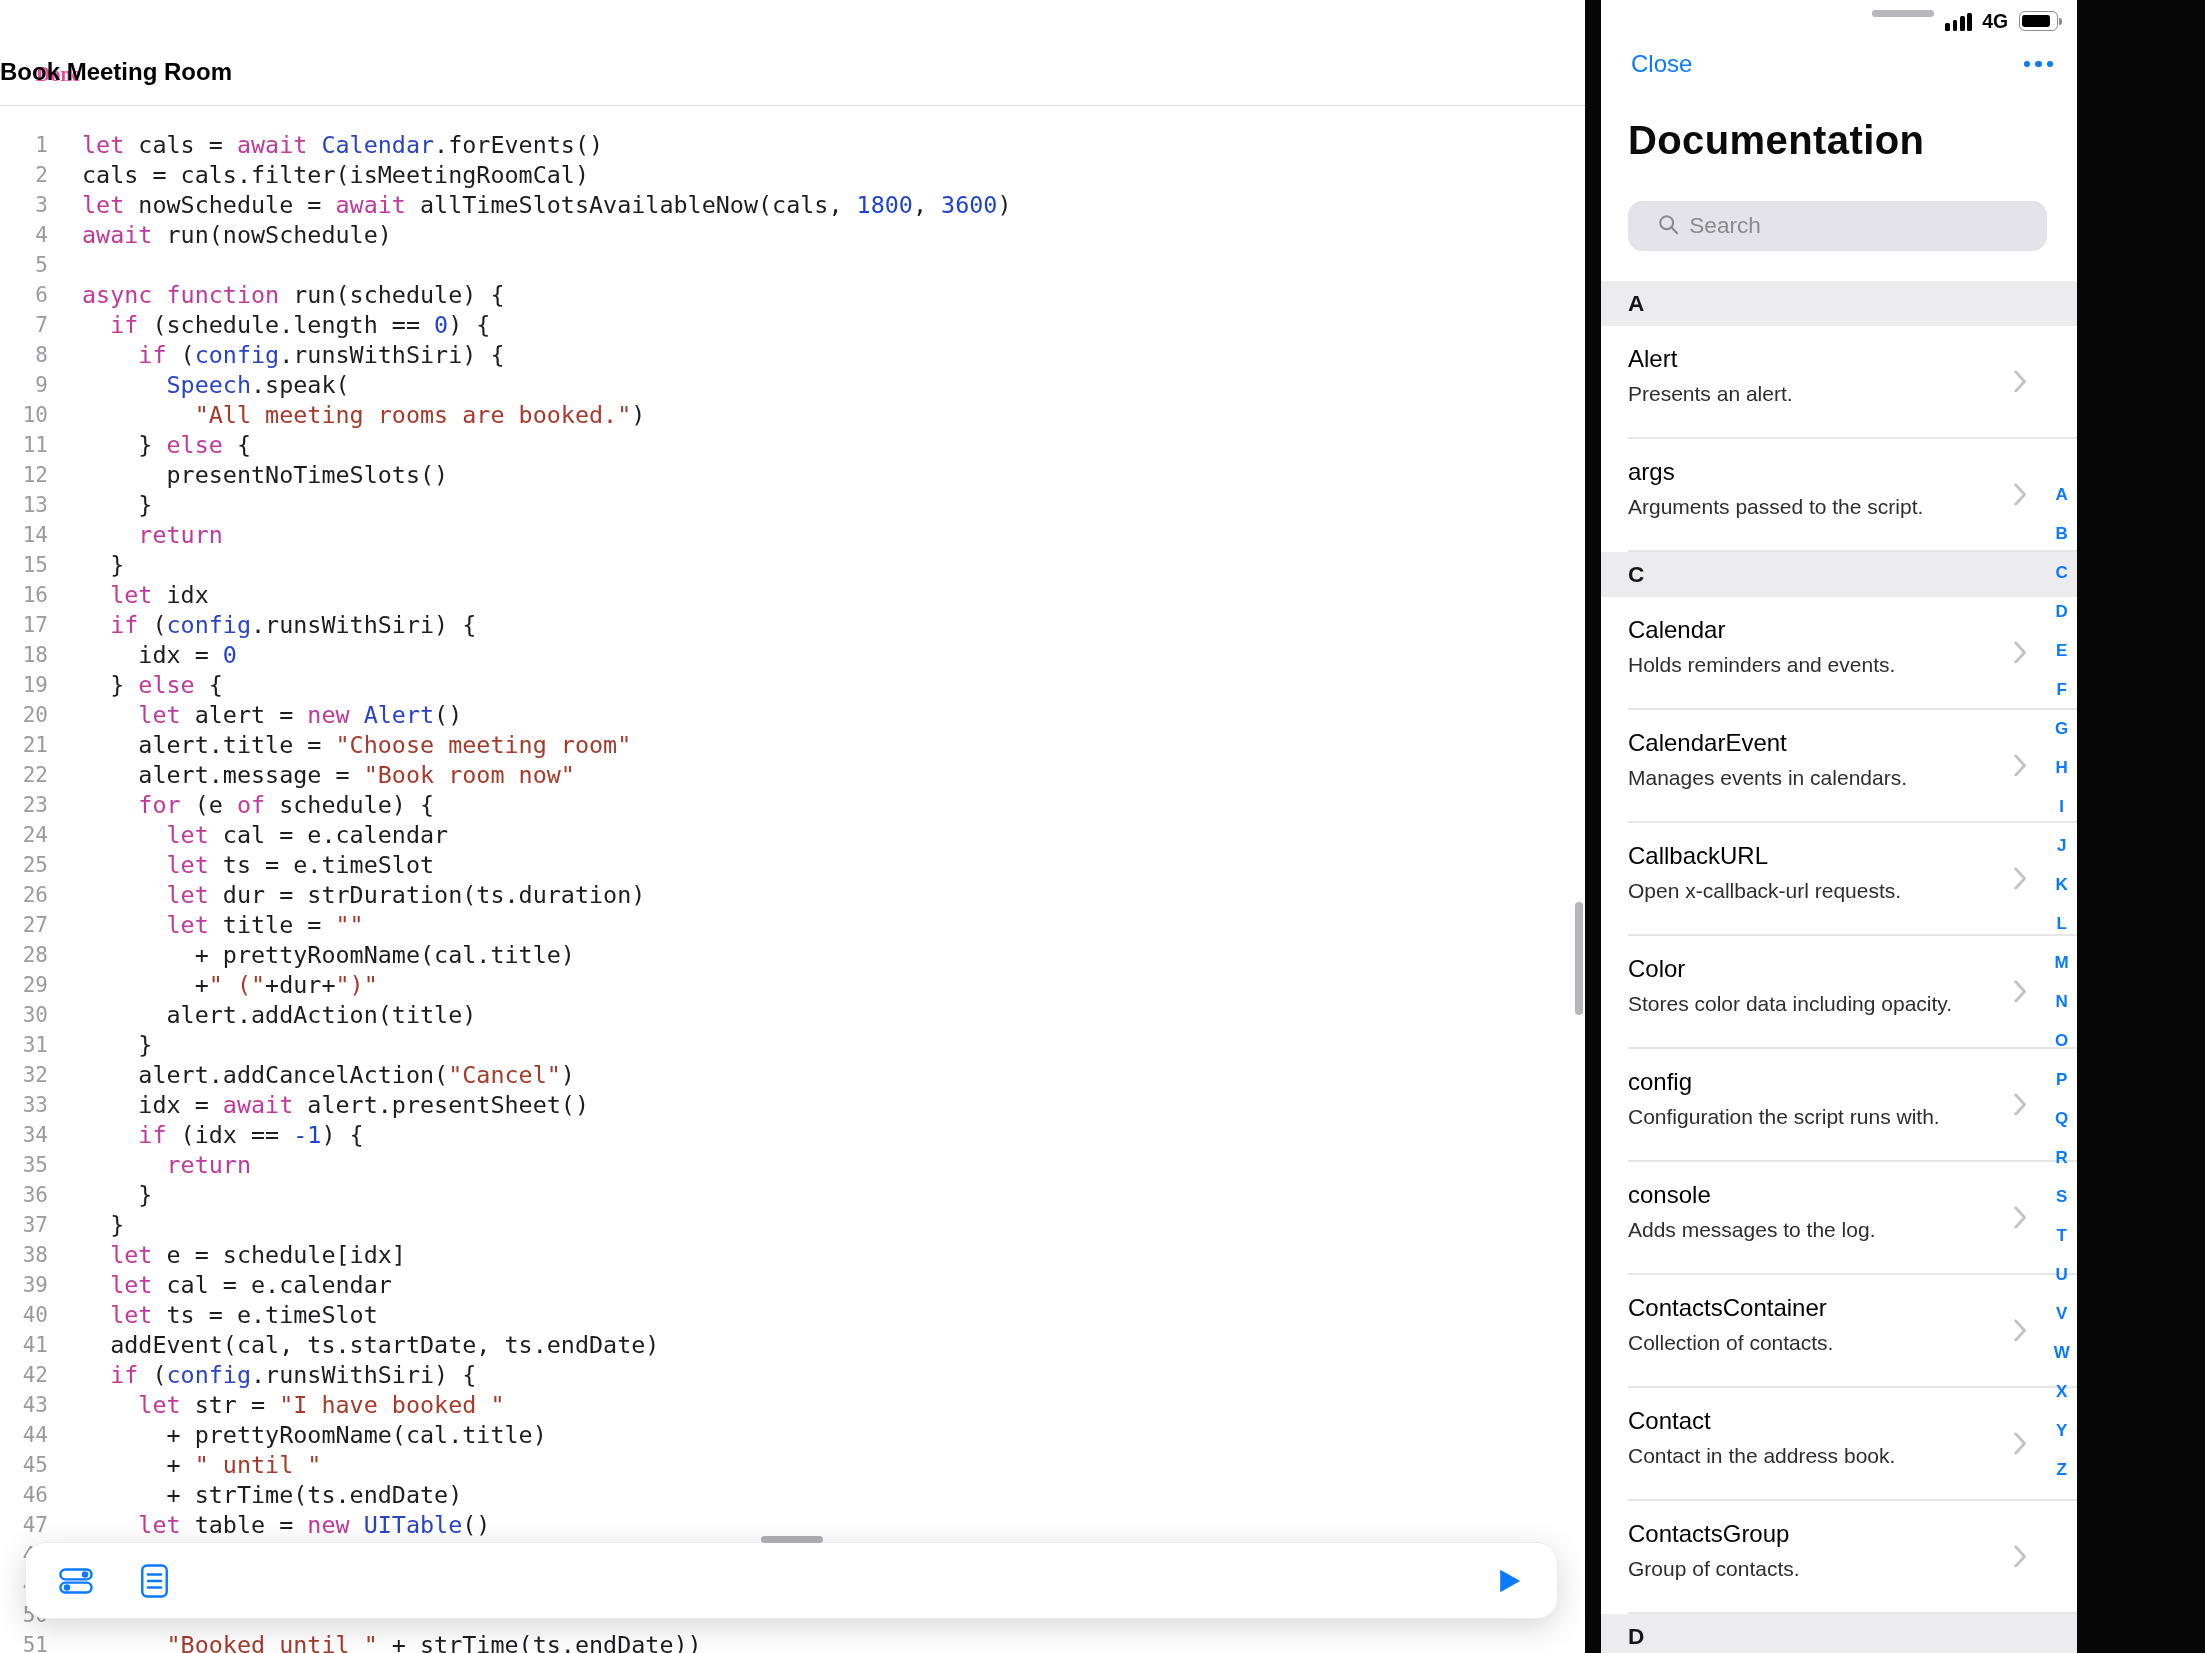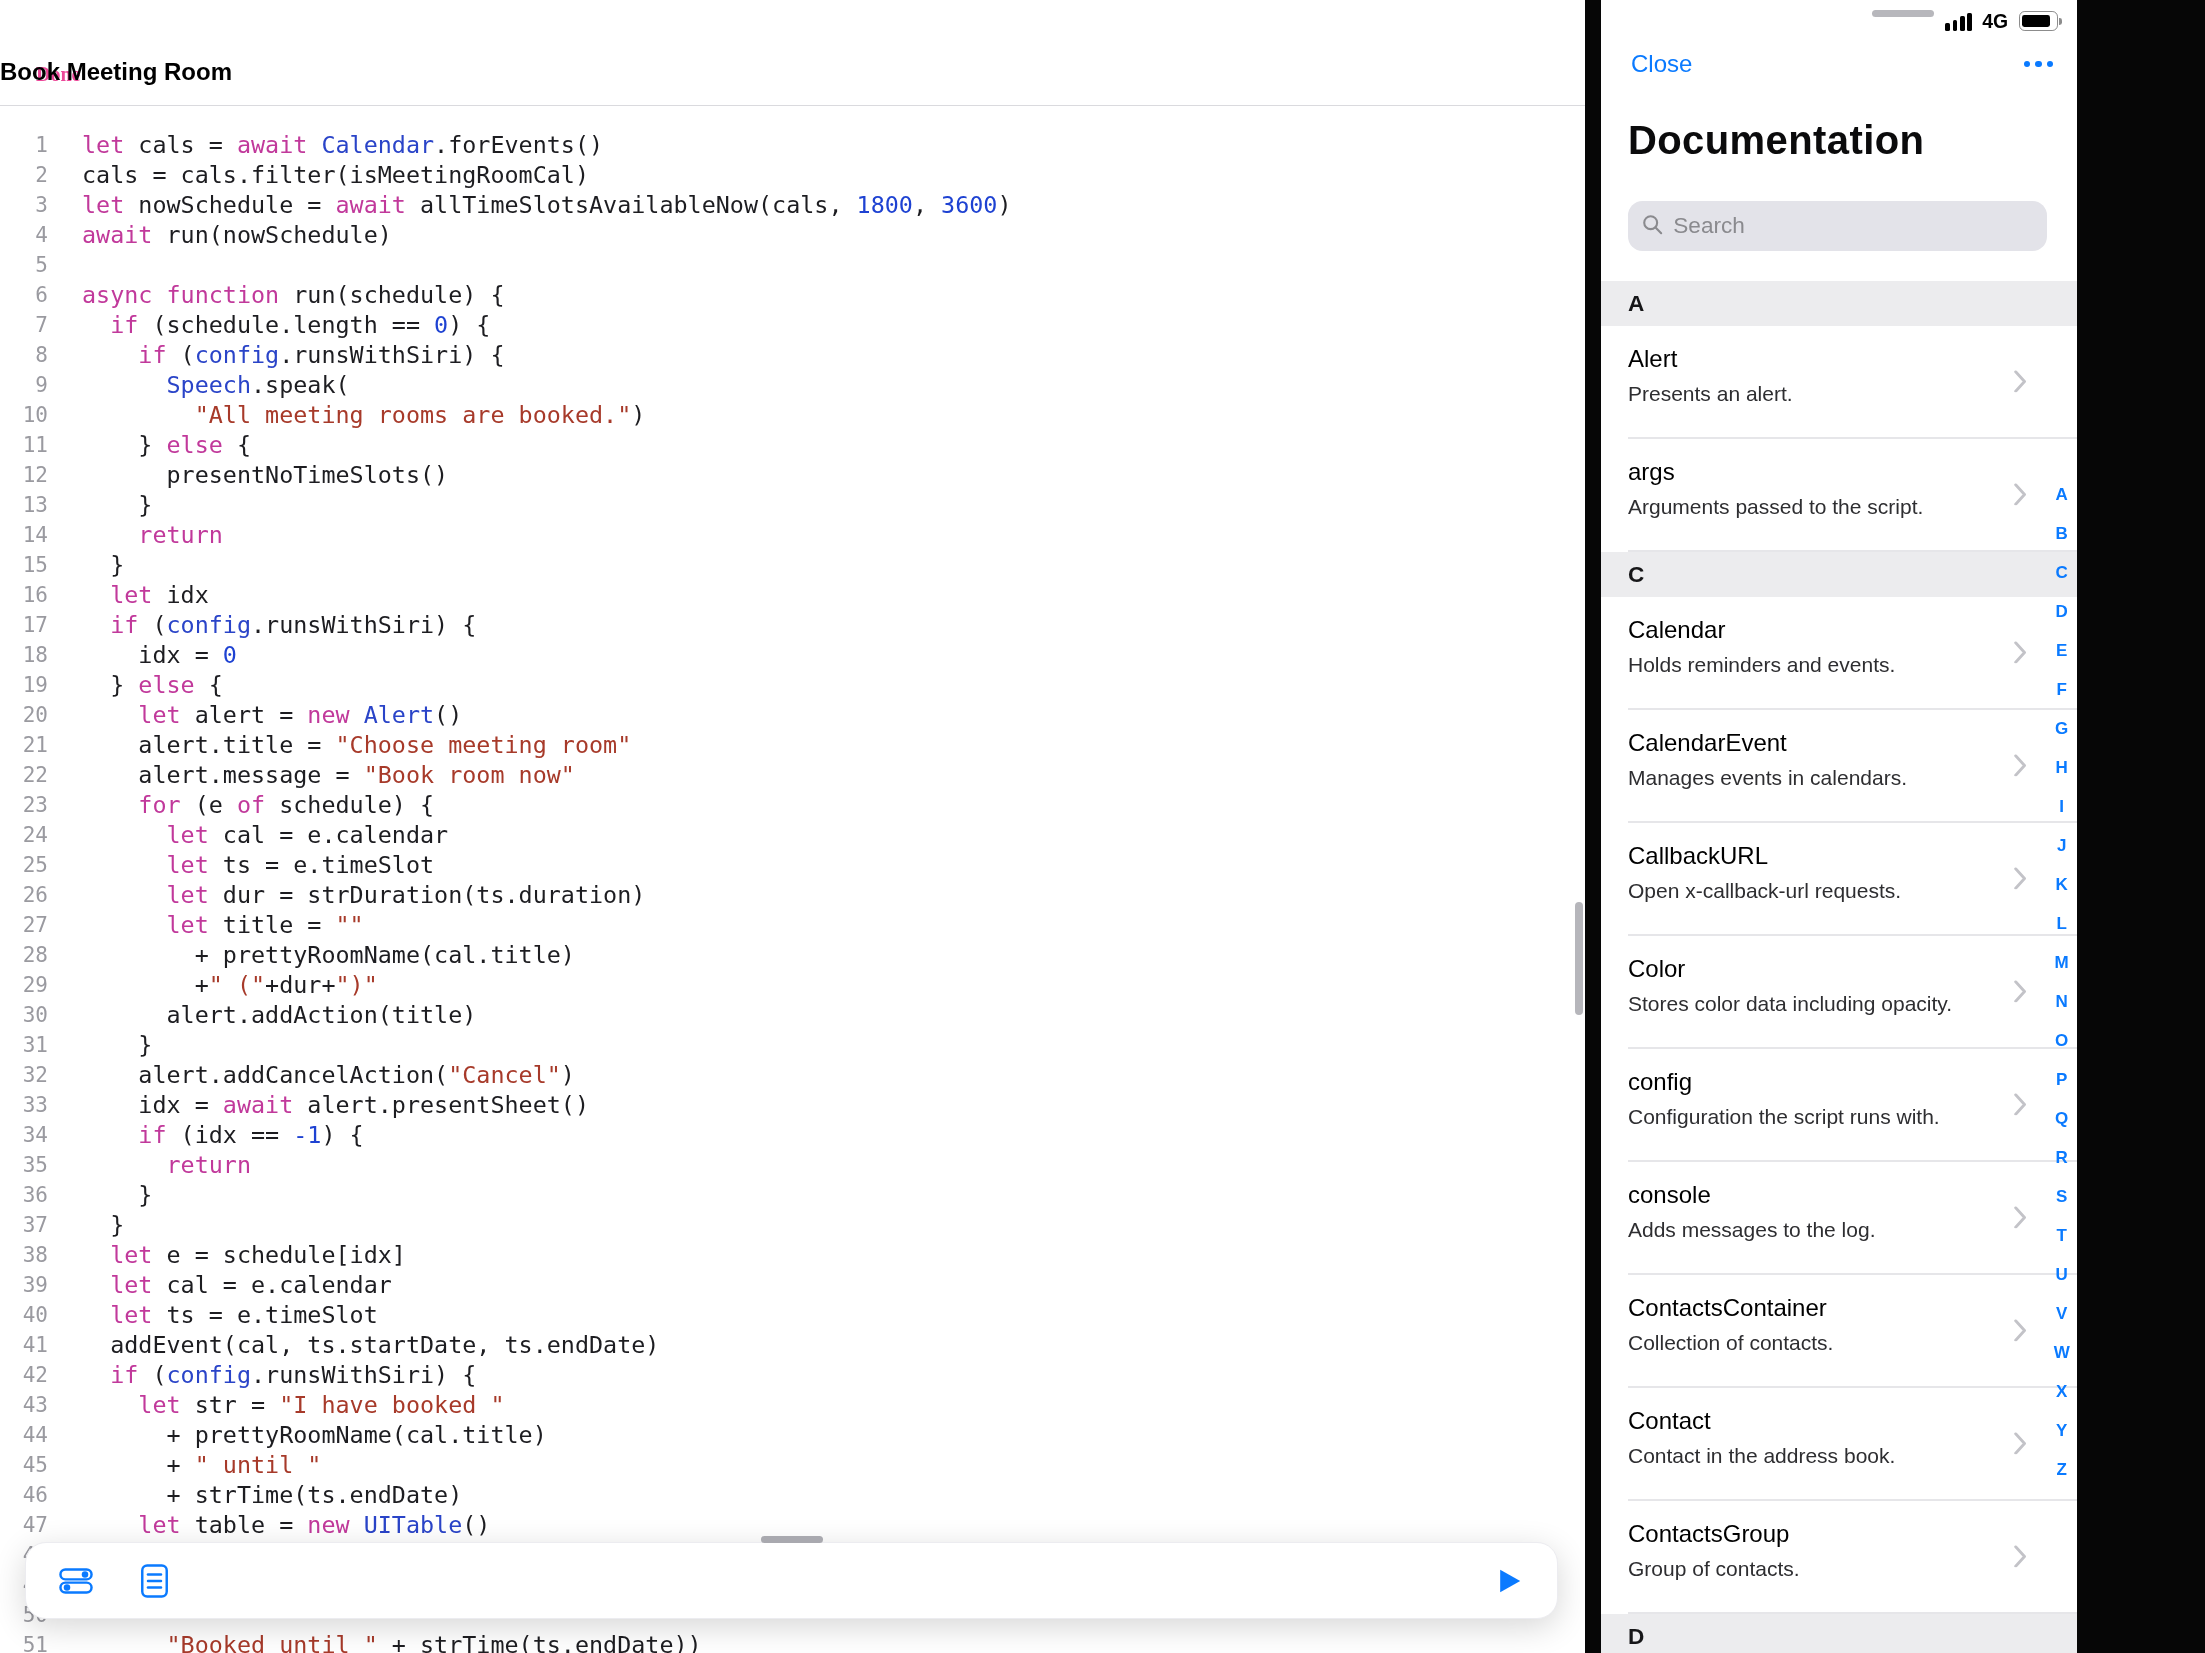--- a/index.html
+++ b/index.html
@@ -48,21 +48,21 @@
   .run-toolbar{position:absolute;left:25px;right:27px;top:1542px;height:77px;background:#fff;border:0.8px solid #ececf0;border-radius:21px;box-shadow:0 8px 32px rgba(0,0,0,.16);display:flex;align-items:center;padding:0 32px;gap:45px;z-index:20;}
   .tb-icon{border:none;background:none;cursor:pointer;display:flex;align-items:center;}
   .play-btn{margin-left:auto;}
 
   
   .doc-nav{position:absolute;top:50px;left:30px;right:24px;display:flex;justify-content:space-between;align-items:center;z-index:5;}
   .close-btn{border:none;background:none;color:#0a7aff;font-size:24px;font-family:inherit;cursor:pointer;}
   .more-btn{border:none;background:none;display:flex;gap:4.8px;cursor:pointer;padding:4.8px 0;}
   .more-btn i{width:6.5px;height:6.5px;border-radius:50%;background:#0a7aff;}
   .doc-title{position:absolute;top:118px;left:27px;font-size:40px;font-weight:700;letter-spacing:0.4px;color:#0b0b0c;}
-  .search{position:absolute;top:201px;left:27px;right:30px;height:50px;background:#e3e3e9;border-radius:14.5px;display:flex;align-items:center;padding:0 13px;gap:9.7px;}
+  .search{position:absolute;top:201px;left:27px;right:30px;height:50px;background:#e3e3e9;border-radius:14.5px;display:flex;align-items:center;padding:0 29px;gap:9.7px;}
   .search input{flex:1;border:none;background:transparent;outline:none;font-size:22.6px;font-family:inherit;color:#000;}
   .search input::placeholder{color:#8a8a8e;}
 
   .doc-list{position:absolute;top:281px;left:0;right:0;bottom:0;overflow:hidden;background:#fff;}
   .sec-header{height:45px;background:#ececee;display:flex;align-items:center;padding-left:27px;font-size:22.6px;font-weight:700;color:#161618;}
   .doc-item{position:relative;height:113px;padding:19.4px 81px 0 27px;background:#fff;cursor:pointer;}
   .doc-item::after{content:'';position:absolute;left:27px;right:0;bottom:0;height:1.6px;background:#e6e6e9;}
   .doc-item .t{display:block;font-size:24px;line-height:27.4px;color:#000;}
   .doc-item .s{display:block;margin-top:9.7px;font-size:21px;color:#2e2e31;}
   .doc-item .chev{position:absolute;right:50px;top:50%;transform:translateY(-50%);}

